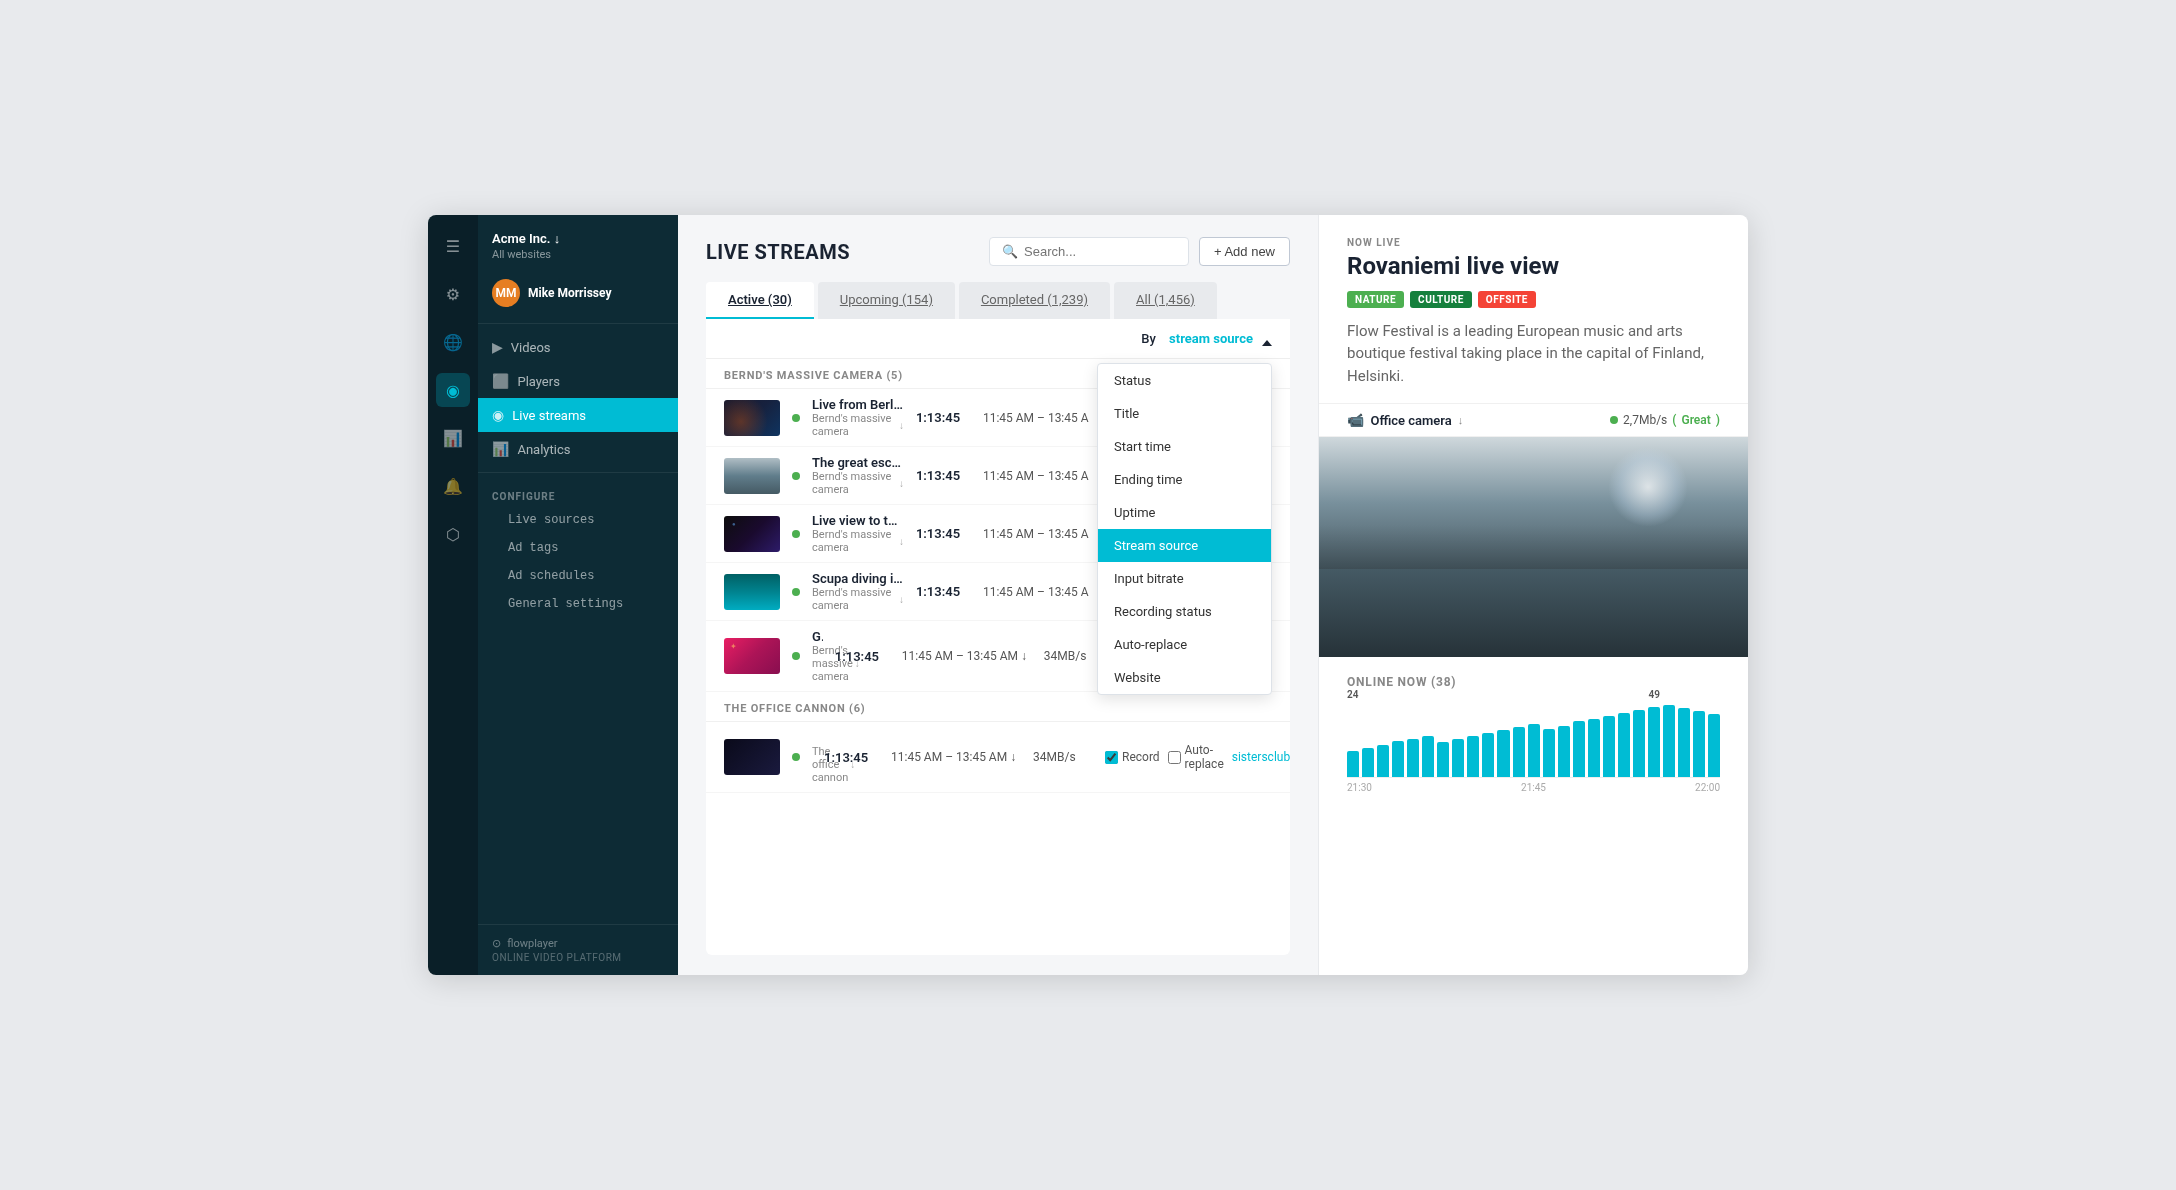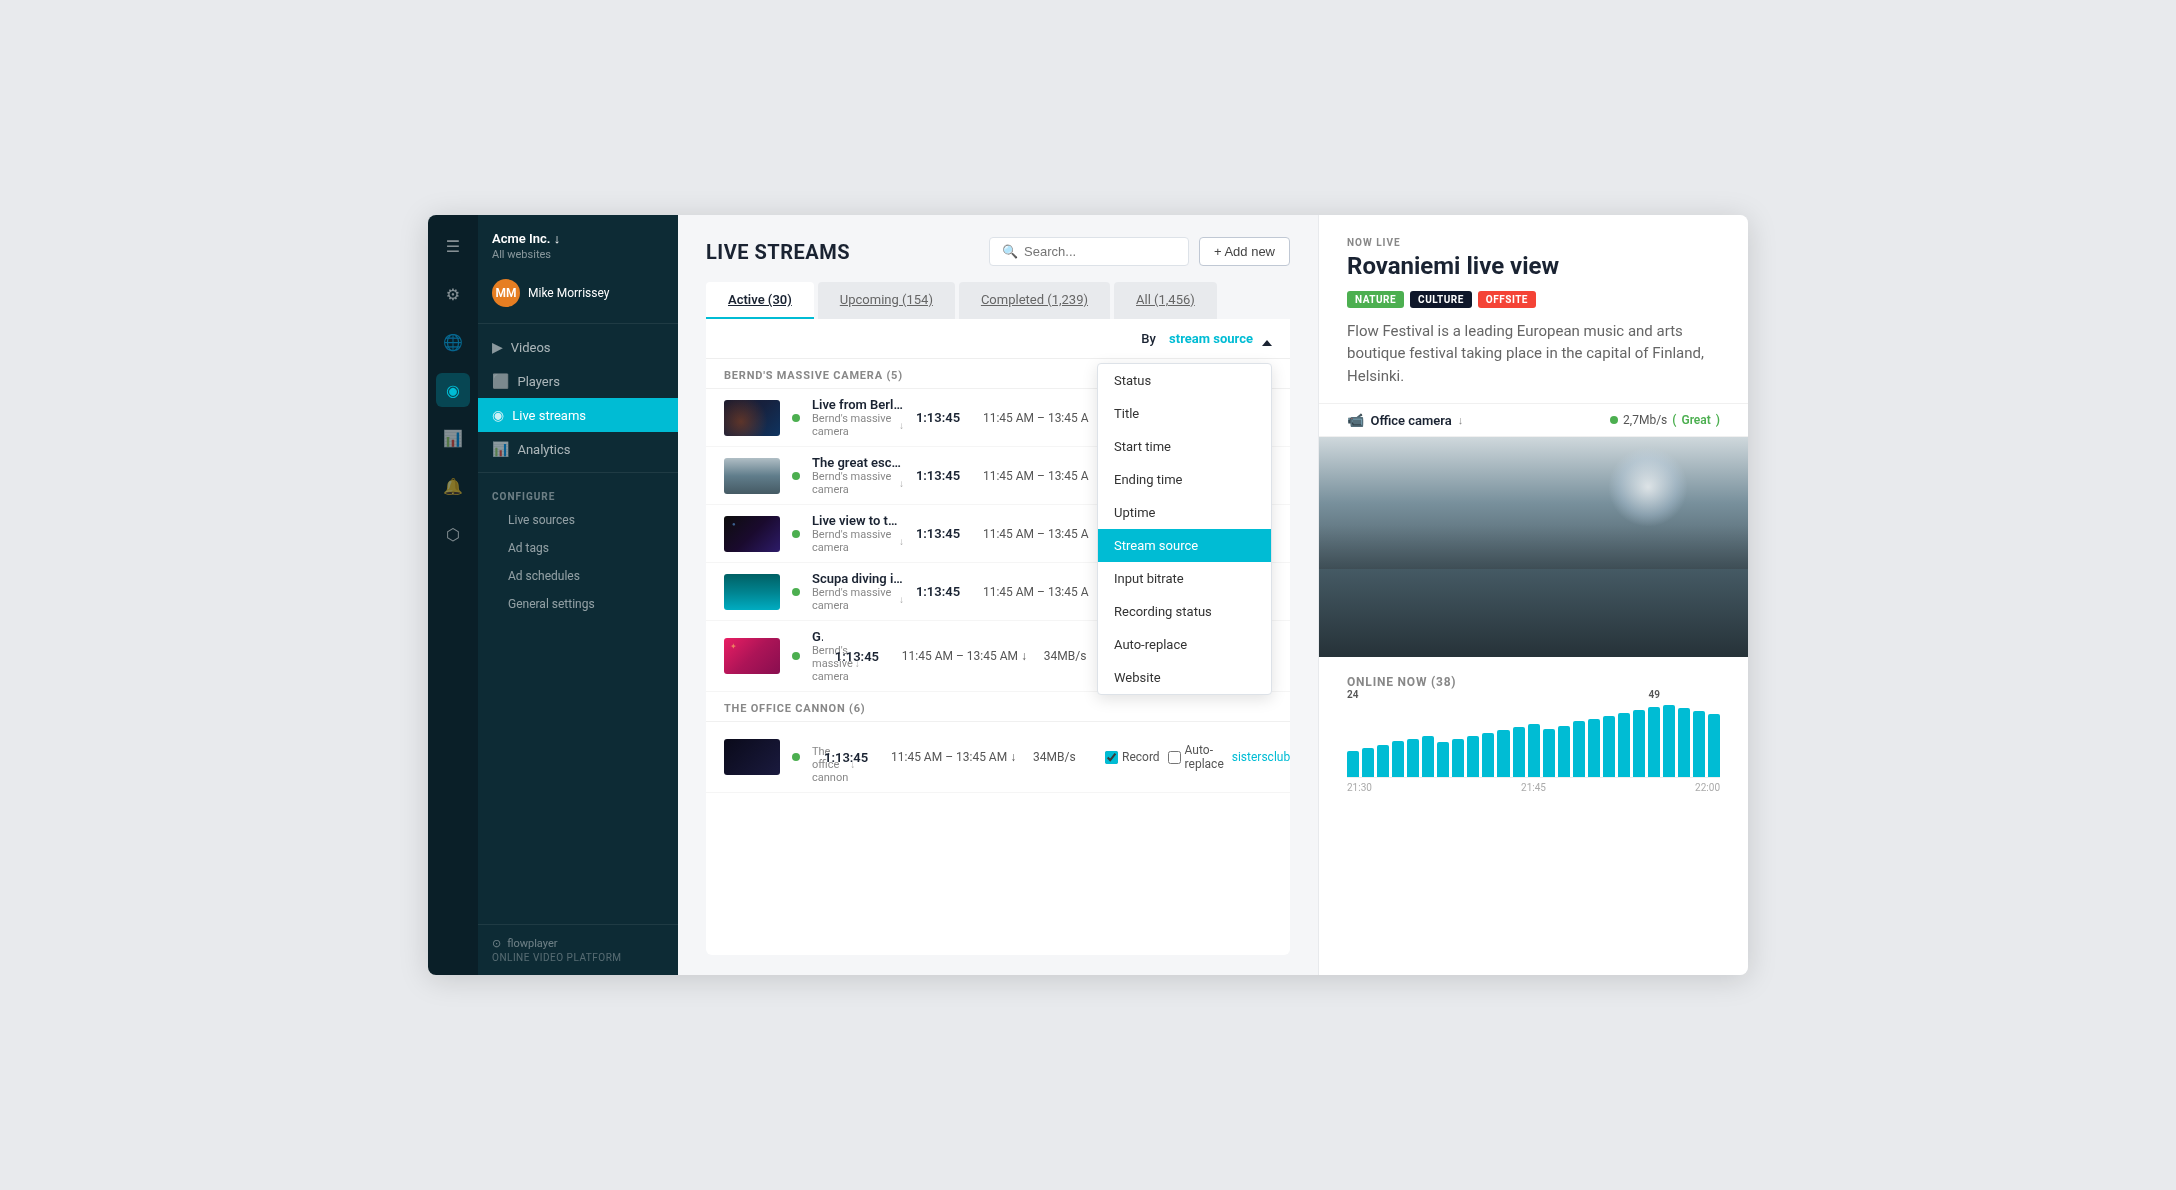--- a/index.html
+++ b/index.html
@@ -88,21 +88,21 @@
       display: flex;
       align-items: center;
       justify-content: center;
       font-size: 12px;
       font-weight: 600;
       color: #fff;
     }
     .nav-user-name {
       font-size: 12px;
       color: #fff;
-      font-weight: 400;
+      font-weight: 700;
     }
     .nav-divider {
       height: 1px;
       background: rgba(255,255,255,0.08);
       margin: 6px 0;
     }
     .nav-item {
       display: flex;
       align-items: center;
       gap: 8px;
@@ -122,20 +122,21 @@
       font-size: 10px;
       font-weight: 700;
       color: rgba(255,255,255,0.4);
       letter-spacing: 1px;
     }
     .nav-sub-item {
       padding: 7px 14px 7px 30px;
       font-size: 12px;
       color: rgba(255,255,255,0.55);
       cursor: pointer;
+      font-family: Liberation Mono, monospace;
     }
     .nav-footer {
       margin-top: auto;
       padding: 12px 14px;
       border-top: 1px solid rgba(255,255,255,0.08);
     }
     .nav-footer-brand {
       display: flex;
       align-items: center;
       gap: 6px;
@@ -421,21 +422,21 @@
     .tag {
       padding: 3px 8px;
       border-radius: 3px;
       font-size: 10px;
       font-weight: 700;
       letter-spacing: 0.5px;
       text-transform: uppercase;
       color: #fff;
     }
     .tag-nature { background: #4caf50; }
-    .tag-culture { background: #0f172a; }
+    .tag-culture { background: #15803d; }
     .tag-offsite { background: #f44336; }
     .detail-description {
       font-size: 15px;
       color: #666;
       padding: 0 28px 16px;
       line-height: 1.5;
     }
     .camera-row {
       display: flex;
       align-items: center;

